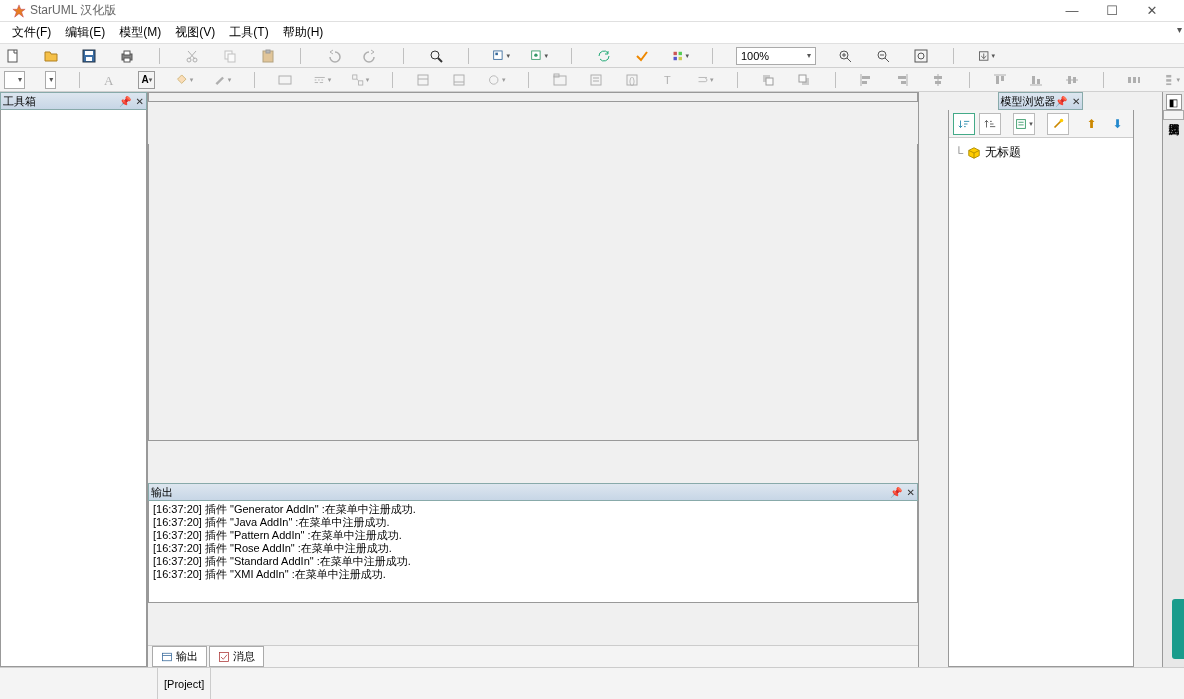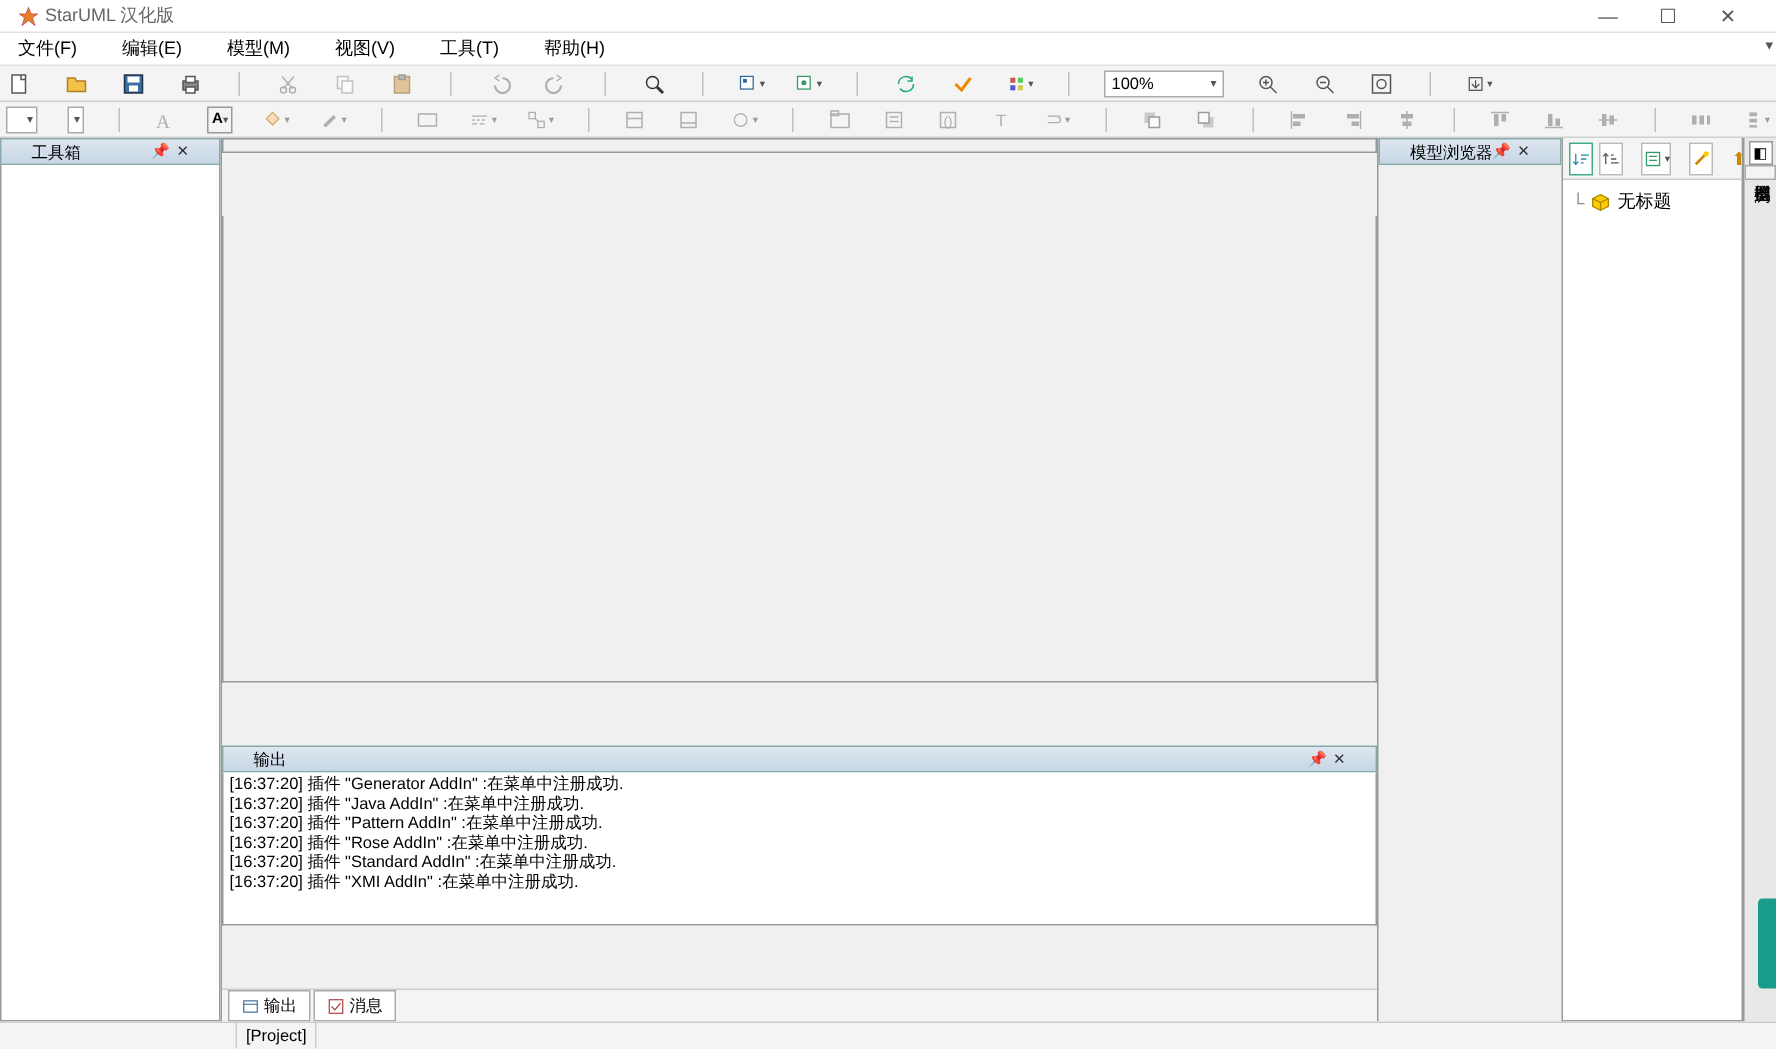--- a/index.html
+++ b/index.html
@@ -6,46 +6,46 @@
 body { font-family: "Microsoft YaHei", Tahoma, sans-serif; font-size: 12px; background: #f0f0f0; color: #000; overflow: hidden; width: 1184px; height: 699px; display: flex; flex-direction: column; }
 
 
 .titlebar { height: 22px; background: #fff; display: flex; align-items: center; padding: 0 12px; border-bottom: 1px solid #e0e0e0; }
 .titlebar .logo { width: 14px; height: 14px; margin-right: 4px; display: inline-flex; }
 .titlebar .title { flex: 1; font-size: 12px; color: #666; }
 .win-btns { display: flex; gap: 0; }
 .win-btn { width: 40px; height: 22px; text-align: center; line-height: 22px; color: #555; font-size: 13px; cursor: default; }
 
 
-.menubar { height: 22px; background: #fff; display: flex; align-items: center; padding: 0 6px; gap: 18px; border-bottom: 1px solid #e0e0e0; position: relative; }
+.menubar { height: 22px; background: #fff; display: flex; align-items: center; padding: 0 6px; gap: 2px; border-bottom: 1px solid #e0e0e0; position: relative; }
 .menu-item { padding: 2px 6px; cursor: default; }
 .menubar .drop-chevron { position: absolute; right: 2px; top: 2px; font-size: 10px; color: #555; }
 
 
 .toolbar { height: 24px; background: #f4f4f4; display: flex; align-items: center; padding: 0 4px; gap: 20px; border-bottom: 1px solid #d0d0d0; }
 .toolbar .sep { width: 1px; height: 16px; background: #c0c0c0; margin: 0 3px; }
 .tb-btn { width: 18px; height: 18px; display: inline-flex; align-items: center; justify-content: center; cursor: default; }
 .tb-btn svg { width: 16px; height: 16px; }
 .tb-drop::after { content: "▾"; font-size: 7px; color: #555; margin-left: 1px; }
 .zoom-box { width: 80px; height: 18px; border: 1px solid #aaa; background: #fff; font-size: 11px; padding: 0 4px; display: flex; align-items: center; justify-content: space-between; }
 .combo { width: 130px; height: 18px; border: 1px solid #aaa; background: #fff; display: flex; align-items: center; justify-content: flex-end; padding: 0 2px; }
 .combo::after { content: "▾"; font-size: 8px; color: #555; }
 .colorbtn { width: 22px; height: 18px; border: 1px solid #999; display: inline-flex; align-items: center; justify-content: space-between; padding: 0 2px; font-size: 10px; }
 .colorbtn::after { content: "▾"; font-size: 7px; color: #555; }
 
 
 .main { flex: 1; display: flex; min-height: 0; }
 .left-col { width: 148px; display: flex; flex-direction: column; border-right: 1px solid #999; }
 .center-col { flex: 1; display: flex; flex-direction: column; min-width: 0; gap: 42px; }
-.right-col { width: 244px; display: flex; border-left: 1px solid #999; }
+.right-col { width: 244px; display: flex; flex-direction: column; border-left: 1px solid #999; align-items: center; }
 .far-right { width: 22px; background: #e8e8e8; border-left: 1px solid #999; display: flex; flex-direction: column; align-items: center; padding-top: 2px; }
 .far-right .vtab { writing-mode: vertical-rl; font-size: 11px; padding: 4px 2px; background: #f4f4f4; border: 1px solid #aaa; margin-bottom: 2px; }
 .green-slab { position: absolute; right: 0; bottom: 40px; width: 12px; height: 60px; background: #1a9c8c; border-radius: 3px 0 0 3px; }
 
-.panel-header { height: 18px; background: linear-gradient(#dde6ef,#c7d6e6); border: 1px solid #8aa; display: flex; align-items: center; padding: 0 20px; font-size: 11px; justify-content: space-between; }
+.panel-header { height: 18px; background: linear-gradient(#dde6ef,#c7d6e6); border: 1px solid #8aa; display: flex; align-items: center; padding: 0 2px; font-size: 11px; justify-content: space-between; }
 .panel-header .hctrl { display: flex; gap: 4px; font-size: 10px; color: #333; }
 .panel-body { flex: 1; background: #fff; border: 1px solid #999; border-top: none; overflow: hidden; }
 
 .browser-toolbar { height: 28px; background: #f4f4f4; border-bottom: 1px solid #ccc; display: flex; align-items: center; gap: 4px; padding: 0 4px; }
 .browser-toolbar .bt-btn { width: 22px; height: 22px; border: 1px solid #bbb; background: #fff; display: inline-flex; align-items: center; justify-content: center; font-size: 12px; }
 .browser-toolbar .bt-btn.active { border-color: #4a8; }
 
 .tree { padding: 6px; font-size: 12px; }
 .tree-item { display: flex; align-items: center; gap: 4px; }
 .cube-icon { width: 14px; height: 14px; }
@@ -54,21 +54,21 @@
 .canvas-area { flex: 1; background: #f0f0f0; border: 1px solid #999; border-top: none; }
 
 
 .output-wrap { height: 120px; display: flex; flex-direction: column; }
 .output-body { flex: 1; background: #fff; border: 1px solid #999; border-top: none; overflow: auto; padding: 2px 4px; font-size: 11px; line-height: 13px; position: relative; }
 .output-line { white-space: nowrap; }
 
 .bottom-tabs { height: 22px; background: #f4f4f4; border-top: 1px solid #ccc; display: flex; align-items: center; gap: 2px; padding: 0 4px; }
 .btab { padding: 2px 8px; border: 1px solid #aaa; background: #fff; font-size: 11px; display: flex; align-items: center; gap: 3px; }
 
-.statusbar { height: 18px; background: #f4f4f4; border-top: 1px solid #ccc; display: flex; align-items: center; font-size: 11px; }
+.statusbar { height: 32px; background: #f4f4f4; border-top: 1px solid #ccc; display: flex; align-items: center; font-size: 11px; }
 .statusbar .cell { border-right: 1px solid #ccc; padding: 0 6px; height: 100%; display: flex; align-items: center; }
 .statusbar .cell:first-child { width: 158px; }
 
 .icon-dim { opacity: 0.55; }
 </style>
 </head>
 <body>
 
 <div class="titlebar">
   <span class="logo">

